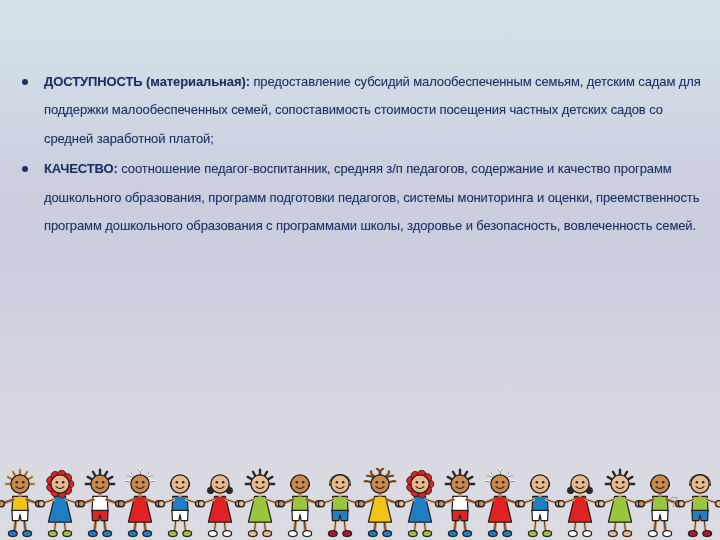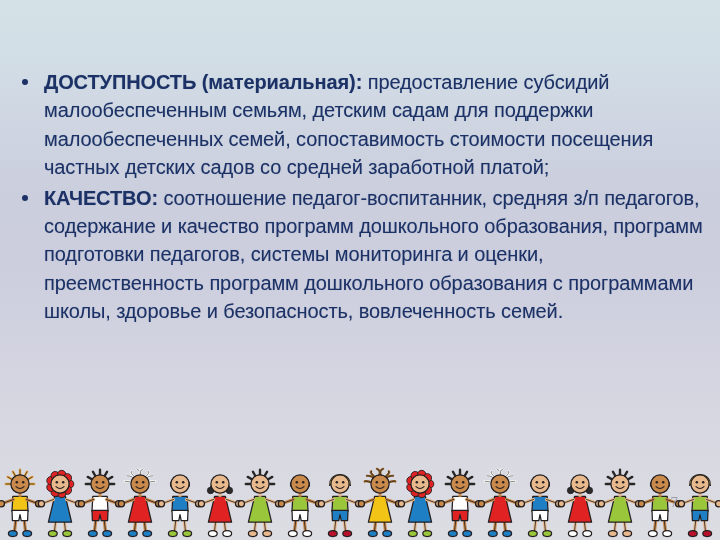--- a/index.html
+++ b/index.html
@@ -45,21 +45,21 @@
     list-style: none;
     margin: 0;
     padding: 0;
   }
 
   li.bullet {
     position: relative;
     padding-left: 30px;
     margin: 0 0 2px 0;
     color: #1c3266;
-    font-size: 20px;
+    font-size: 13px;
     line-height: 28.4px;
     letter-spacing: -0.1px;
     text-shadow: 0 0 1px rgba(28,50,102,0.25);
   }
 
   li.bullet .dot {
     position: absolute;
     left: 8px;
     top: 11px;
     width: 6px;

